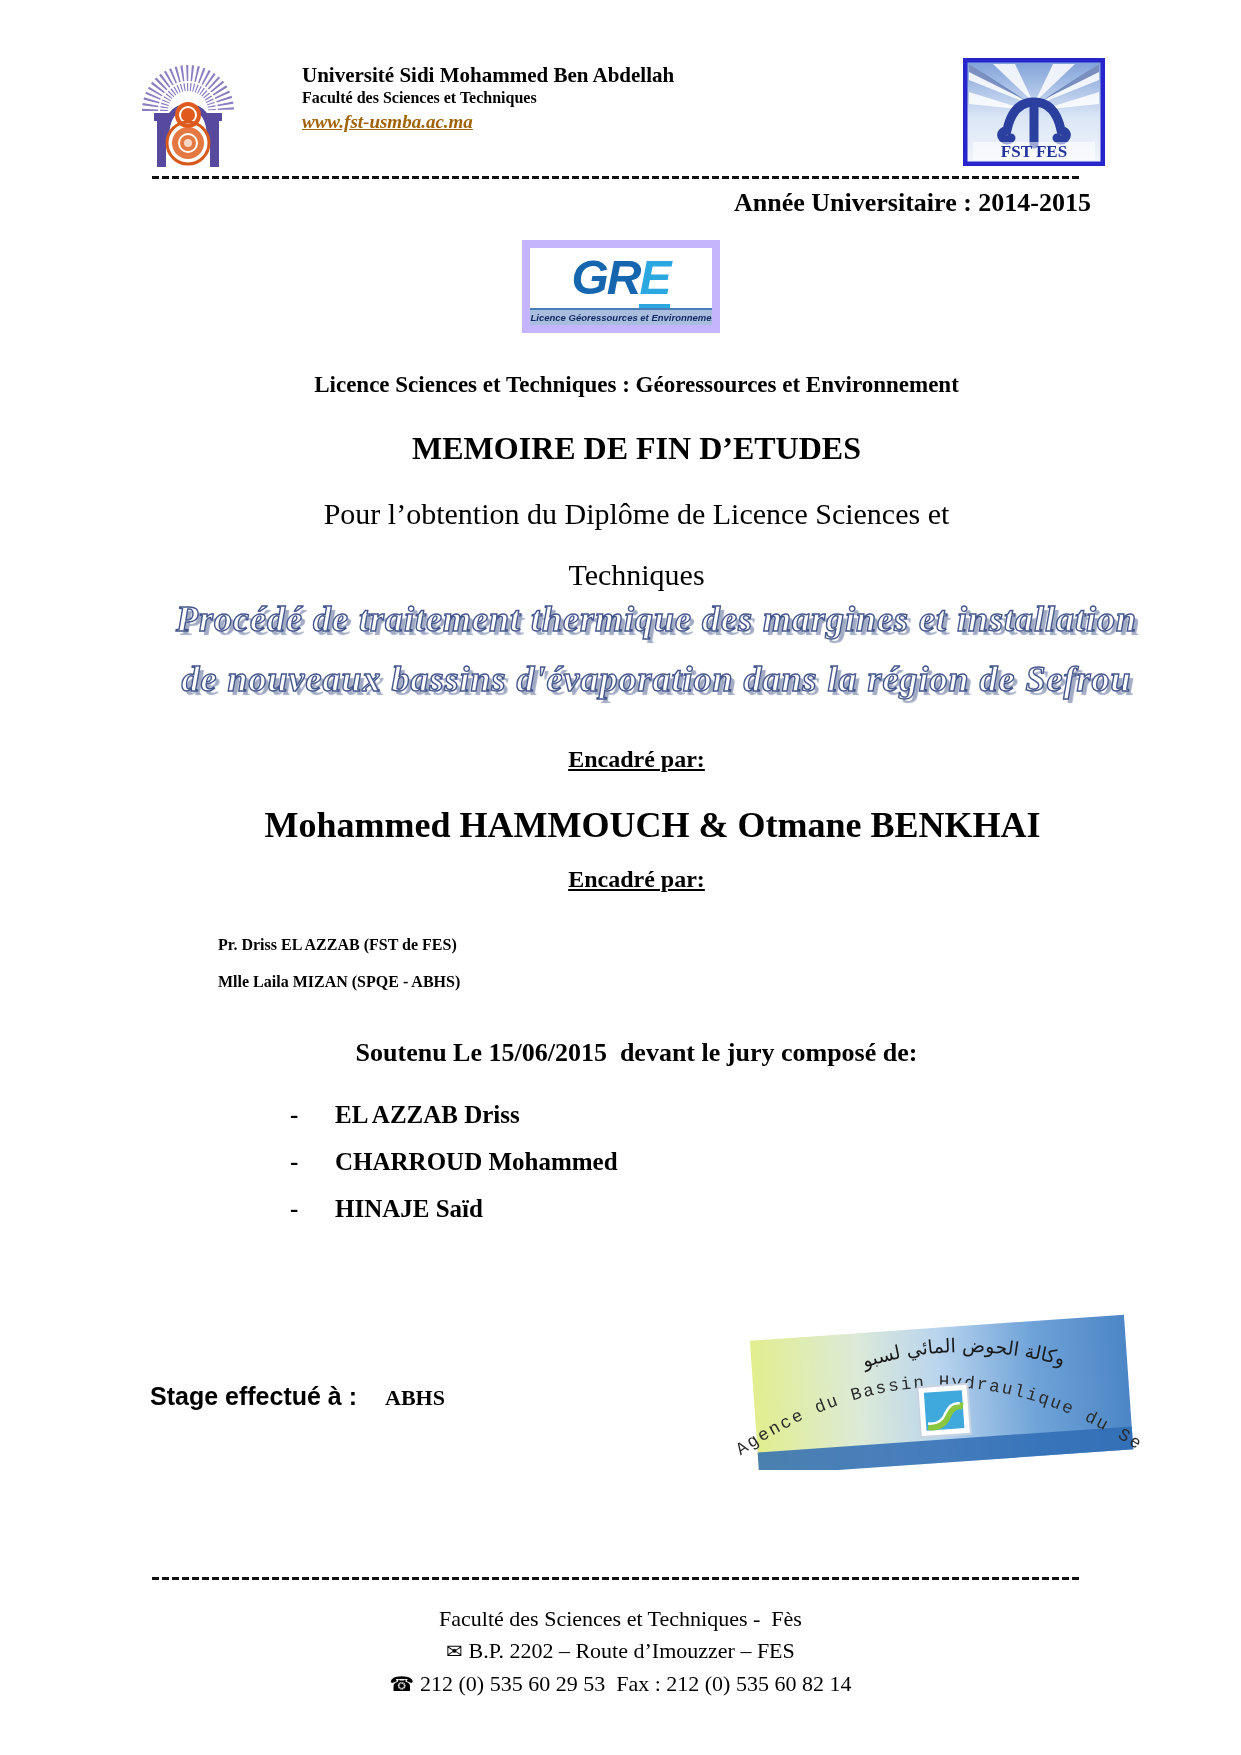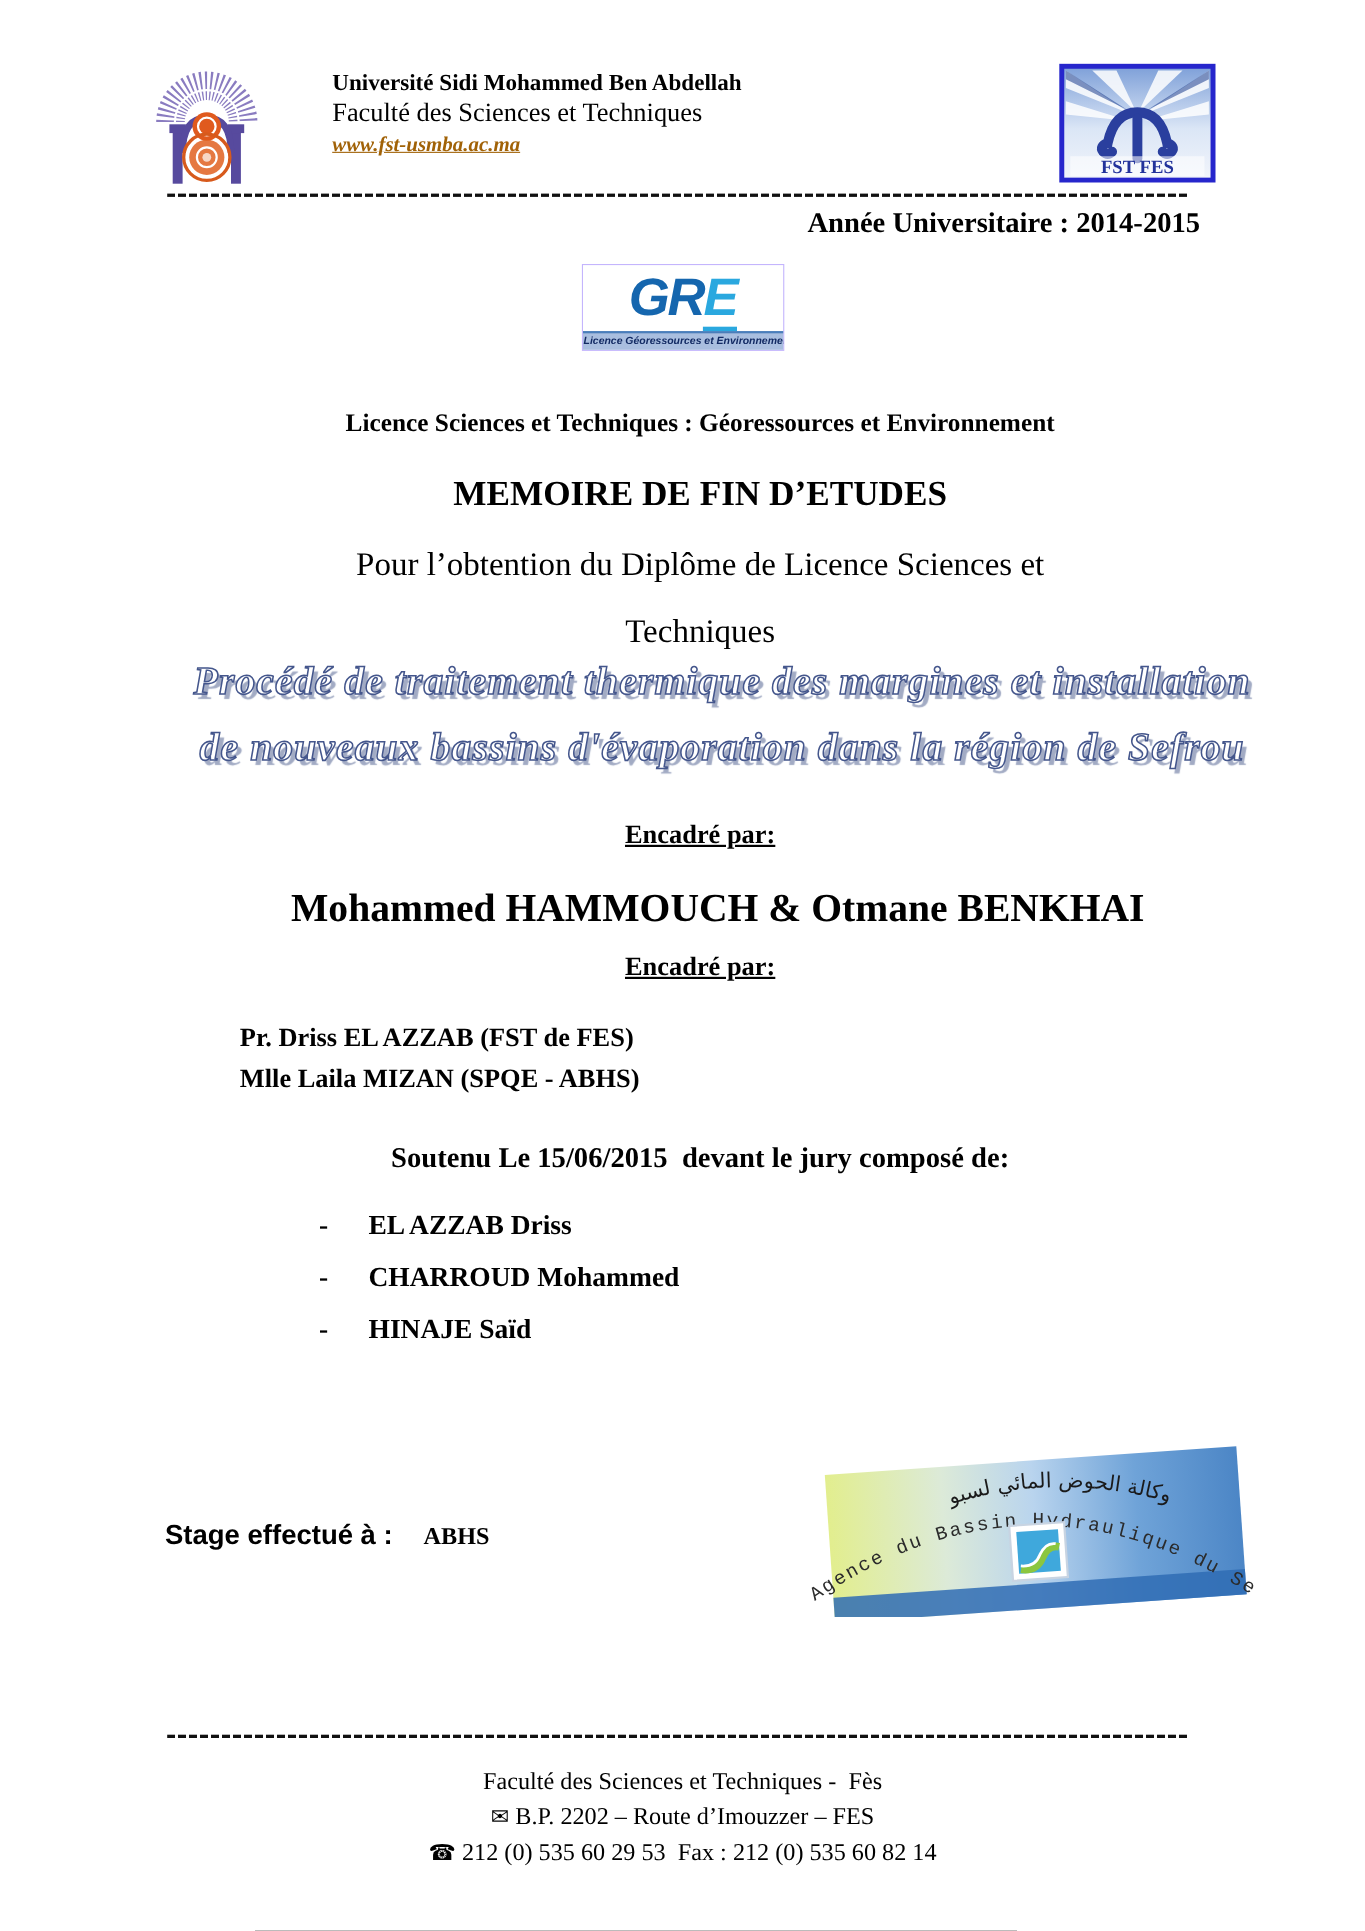--- a/index.html
+++ b/index.html
@@ -6,40 +6,40 @@
   .page{
     position:relative;width:1241px;height:1755px;margin:0 auto;
     background:#ffffff;color:#000;
     font-family:"Liberation Serif", serif;
     overflow:hidden;
   }
   
   .usmba-logo{position:absolute;left:133px;top:55px;width:110px;height:118px;}
   .header-text{position:absolute;left:302px;top:62px;width:500px;}
   .header-university{font-size:21px;font-weight:bold;line-height:1.25;}
-  .header-faculty{font-size:24px;font-weight:normal;line-height:1.25;}
+  .header-faculty{font-size:16px;font-weight:bold;line-height:1.25;}
   .header-website{
     display:inline-block;margin-top:3px;font-size:19px;font-weight:bold;font-style:italic;
     color:#a16207;text-decoration:underline;cursor:pointer;
   }
   .fst-logo{position:absolute;left:963px;top:58px;width:142px;height:108px;}
   .dashed{
     position:absolute;left:152px;width:928px;height:3px;
     background:repeating-linear-gradient(to right,#111 0 7px,transparent 7px 10px);
   }
   .dashed-top{top:176px;}
   .dashed-bottom{top:1577px;}
   .annee{
     position:absolute;right:150px;top:188px;width:600px;text-align:right;
     font-size:26px;font-weight:bold;
   }
   
   .gre-box{
     position:absolute;left:50%;top:240px;transform:translateX(-50%);
-    width:182px;border:1px solid #c4b5fd;background:#ffffff;text-align:center;
+    width:182px;border:8px solid #c4b5fd;background:#ffffff;text-align:center;
   }
   .gre-letters{
     font-family:"Liberation Sans", sans-serif;
     font-style:italic;font-weight:900;font-size:48px;line-height:60px;letter-spacing:-2px;
   }
   .gre-gr{color:#1566ae;}
   .gre-e{color:#2aa8df;border-bottom:4px solid #2aa8df;}
   .gre-caption{
     font-family:"Liberation Sans", sans-serif;
     background:#a9bedf;color:#122a63;font-size:9.5px;font-weight:bold;font-style:italic;
@@ -58,21 +58,21 @@
     text-shadow:4px 4px 1px #a2abc4;
     white-space:nowrap;
     padding-left:20px;
   }
   .wordart1{top:598px;}
   .wordart2{top:658px;}
   .presente{top:746px;font-size:24px;font-weight:bold;}
   .presente span,.encadre span{text-decoration:underline;}
   .authors{top:804px;font-size:36px;font-weight:bold;padding-left:16px;}
   .encadre{top:866px;font-size:24px;font-weight:bold;}
-  .supervisors{position:absolute;left:218px;top:926px;font-size:24px;font-weight:bold;line-height:37px;}
+  .supervisors{position:absolute;left:218px;top:926px;font-size:16px;font-weight:bold;line-height:37px;}
   .soutenu{top:1038px;font-size:26px;font-weight:bold;white-space:pre-wrap;}
   
   .jury{position:absolute;left:290px;top:1100px;font-size:25px;font-weight:bold;}
   .jury-row{display:flex;margin-bottom:17px;line-height:30px;}
   .jury-dash{width:45px;font-weight:bold;}
   
   .stage{position:absolute;left:150px;top:1382px;}
   .stage-label{font-family:"Liberation Sans", sans-serif;font-size:25px;font-weight:bold;}
   .stage-org{font-size:22px;font-weight:bold;margin-left:24px;}
   .abhs-logo{position:absolute;left:735px;top:1290px;width:405px;height:180px;}

